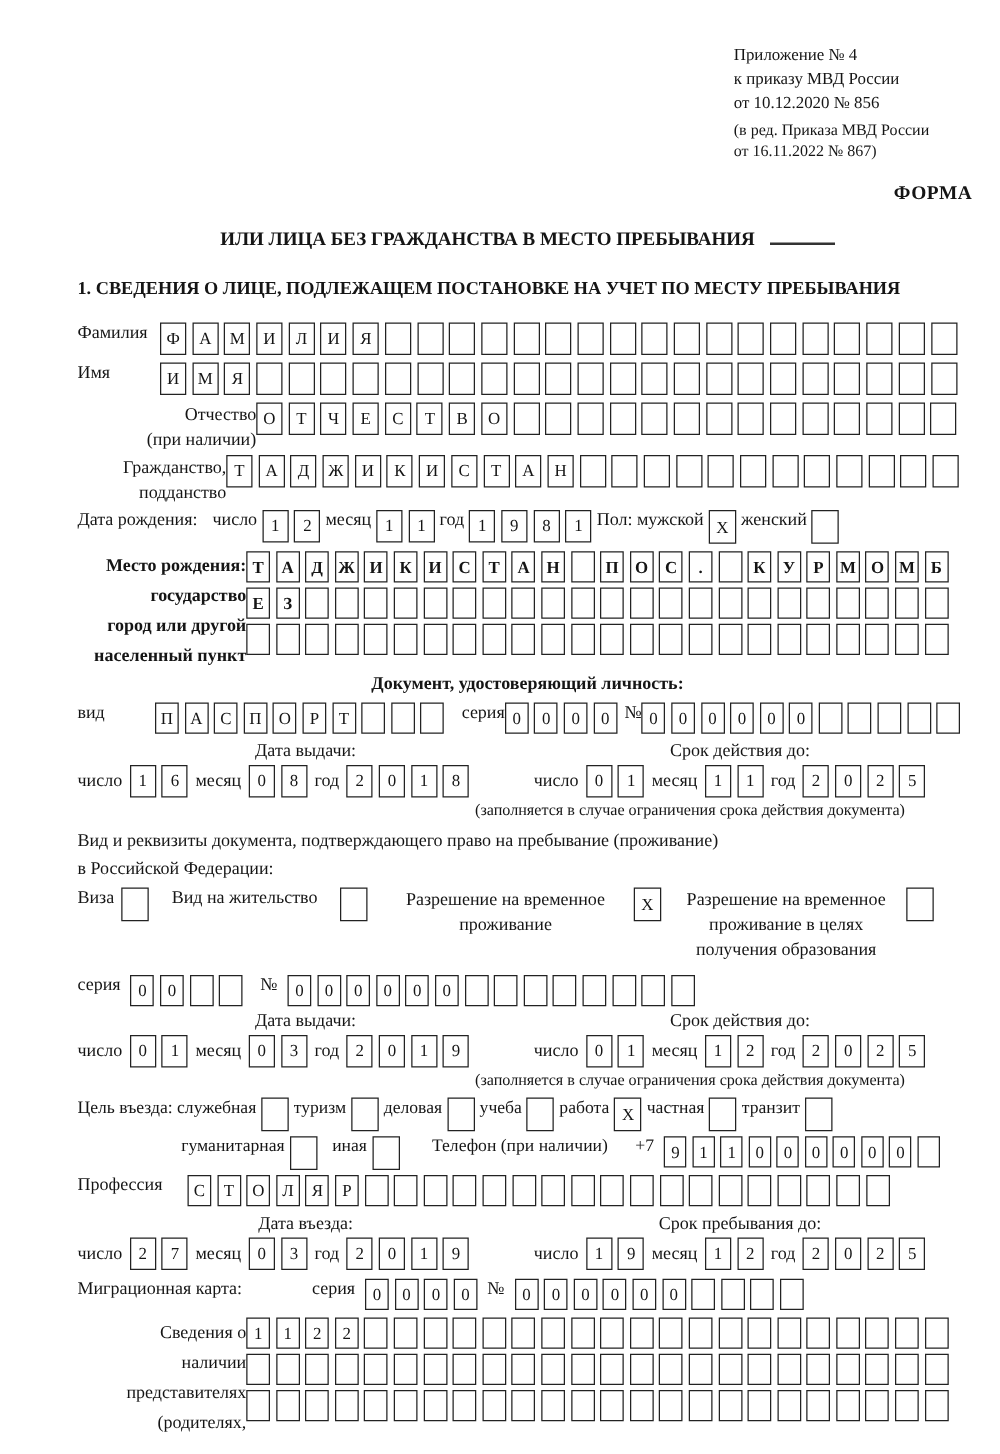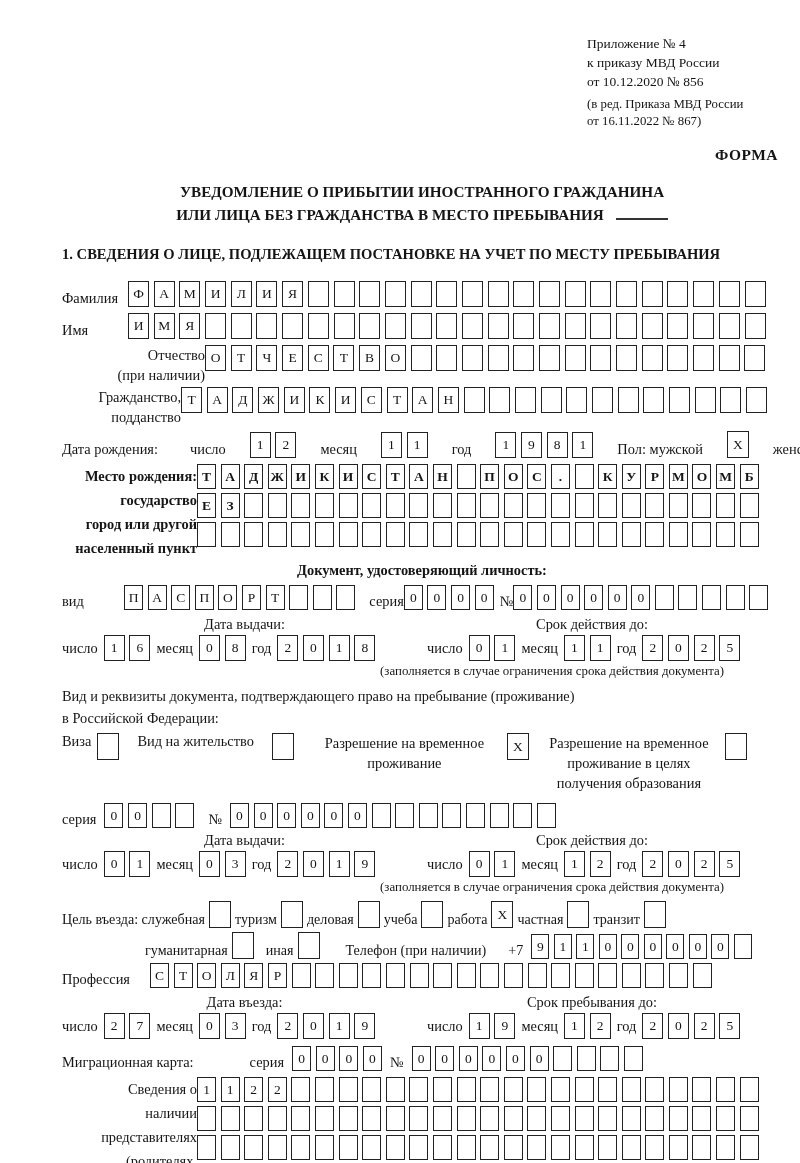--- a/index.html
+++ b/index.html
@@ -9,21 +9,21 @@
   
   .annex{margin-left:auto;width:195px;font-size:13.5px;line-height:19px;}
   .annex-note{margin-top:5px;font-size:12.8px;line-height:17px;}
   .forma{margin-top:16px;text-align:right;font-weight:bold;font-size:15.5px;letter-spacing:.5px;padding-right:4px;}
 
   .title{margin-top:16px;text-align:center;font-weight:bold;font-size:15.2px;line-height:23px;}
   .blank-line{display:inline-block;width:52px;border-bottom:2px solid #333;margin-left:12px;}
   .section{margin-top:20px;font-weight:bold;font-size:14.6px;margin-bottom:18px;}
 
   
-  .frow{display:flex;align-items:flex-end;margin-bottom:6px;font-size:14.4px;white-space:nowrap;}
+  .frow{display:flex;align-items:flex-start;margin-bottom:6px;font-size:14.4px;white-space:nowrap;}
   .frow.top{align-items:flex-start;text-align:right;}
   .lbl{display:inline-block;}
 
   
   .cells{display:inline-flex;gap:4.7px;vertical-align:middle;}
   .cells .cell{box-sizing:border-box;width:21px;height:26px;border:1.7px solid #222;display:flex;align-items:center;justify-content:center;font-size:13.5px;background:#fff;}
   .cells.t{gap:4.6px;}   .cells.t .cell{width:19px;height:25px;}
   .cells.p{gap:4.5px;}   .cells.p .cell{width:18px;height:25px;}
   .cells.cb .cell{width:22px;height:27px;}
 
@@ -58,21 +58,20 @@
     <div>к приказу МВД России</div>
     <div>от 10.12.2020 № 856</div>
     <div class="annex-note">
       <div>(в ред. Приказа МВД России</div>
       <div>от 16.11.2022 № 867)</div>
     </div>
   </div>
   <div class="forma">ФОРМА</div>
 
   <div class="title">
-    <div>УВЕДОМЛЕНИЕ О ПРИБЫТИИ ИНОСТРАННОГО ГРАЖДАНИНА</div>
     <div><span>ИЛИ ЛИЦА БЕЗ ГРАЖДАНСТВА В МЕСТО ПРЕБЫВАНИЯ</span><span class="blank-line"></span></div>
   </div>
 
   <div class="section">1. СВЕДЕНИЯ О ЛИЦЕ, ПОДЛЕЖАЩЕМ ПОСТАНОВКЕ НА УЧЕТ ПО МЕСТУ ПРЕБЫВАНИЯ</div>
 
   <div class="frow">
     <span class="lbl" style="width:66px">Фамилия</span>
     <span class="cells">
         <span class="cell">Ф</span>
         <span class="cell">А</span>
@@ -189,21 +188,21 @@
         <span class="cell"></span>
         <span class="cell"></span>
         <span class="cell"></span>
         <span class="cell"></span>
         <span class="cell"></span>
         <span class="cell"></span>
         <span class="cell"></span>
       </span>
   </div>
 
-  <div class="frow" style="gap:24px;">
+  <div class="frow" style="gap:4px;">
     <span>Дата рождения:</span>
     <span style="margin-left:8px;">число</span>
     <span class="cells">
         <span class="cell">1</span>
         <span class="cell">2</span>
       </span>
     <span>месяц</span>
     <span class="cells">
         <span class="cell">1</span>
         <span class="cell">1</span>

